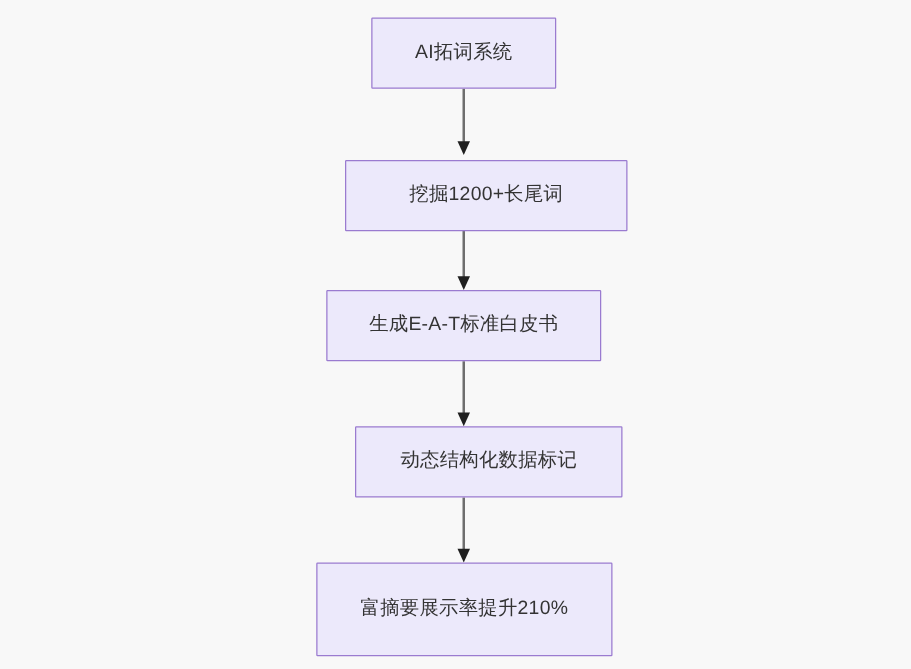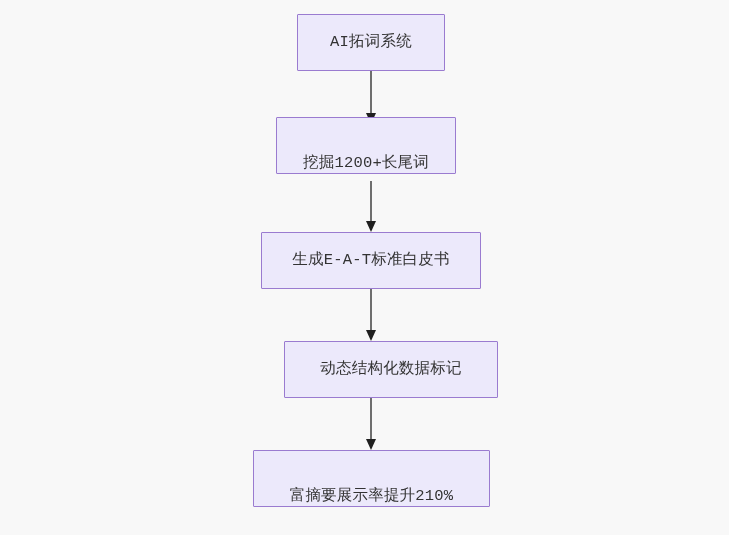--- a/index.html
+++ b/index.html
@@ -31,21 +31,21 @@
     justify-content: center;
     z-index: 2;
   }
 
   .node-label {
     font-size: 15.5px;
     line-height: 1.2;
     color: #333333;
     letter-spacing: 0.2px;
     white-space: nowrap;
-    font-family: Liberation Mono, monospace;
+    font-family: Liberation Sans, sans-serif;
   }
 
   .edge {
     position: absolute;
     z-index: 1;
     overflow: visible;
   }
 
   .edge-line {
     stroke: #6e6e6e;
@@ -80,29 +80,29 @@
 
   <svg class="edge" style="left:0px; top:0px; width:729px; height:535px;">
     <line class="edge-line" x1="371" y1="398" x2="371" y2="443"></line>
     <polygon class="edge-head" points="371,450 366,439 376,439"></polygon>
   </svg>
 
   <div class="node" style="left:297px; top:14px; width:148px; height:57px;">
     <span class="node-label">AI拓词系统</span>
   </div>
 
-  <div class="node" style="left:276px; top:117px; width:180px; height:57px;align-items:flex-end;">
+  <div class="node" style="left:276px; top:128px; width:226px; height:57px;">
     <span class="node-label">挖掘1200+长尾词</span>
   </div>
 
   <div class="node" style="left:261px; top:232px; width:220px; height:57px;">
     <span class="node-label">生成E-A-T标准白皮书</span>
   </div>
 
   <div class="node" style="left:264px; top:341px; width:214px; height:57px;margin-left:20px;">
     <span class="node-label">动态结构化数据标记</span>
   </div>
 
-  <div class="node" style="left:253px; top:450px; width:237px; height:57px;align-items:flex-end;">
+  <div class="node" style="left:253px; top:450px; width:237px; height:75px;">
     <span class="node-label">富摘要展示率提升210%</span>
   </div>
 
 </div>
 
 </body></html>

